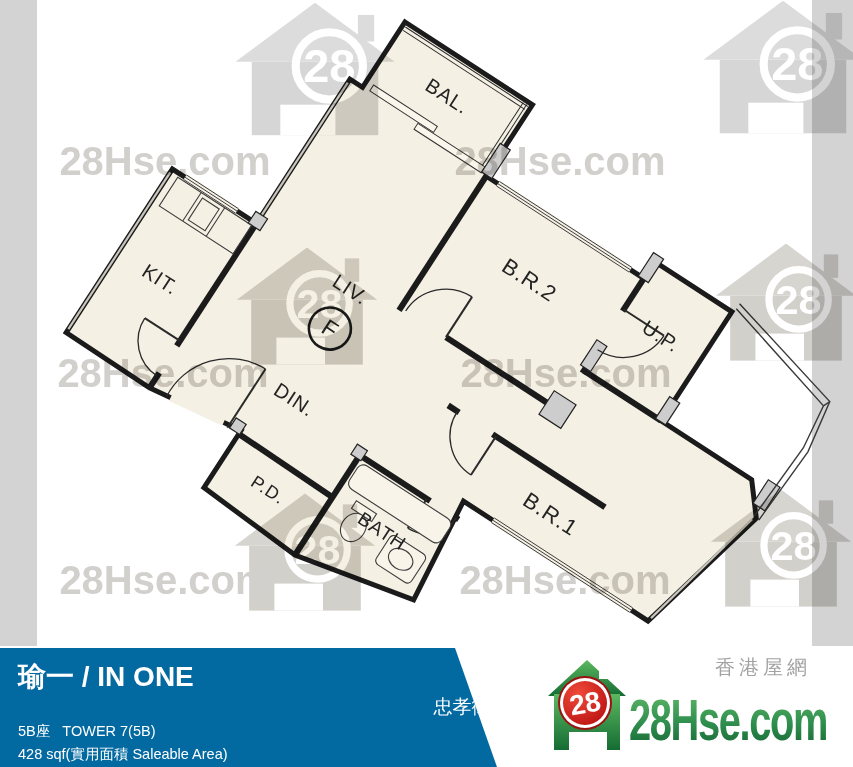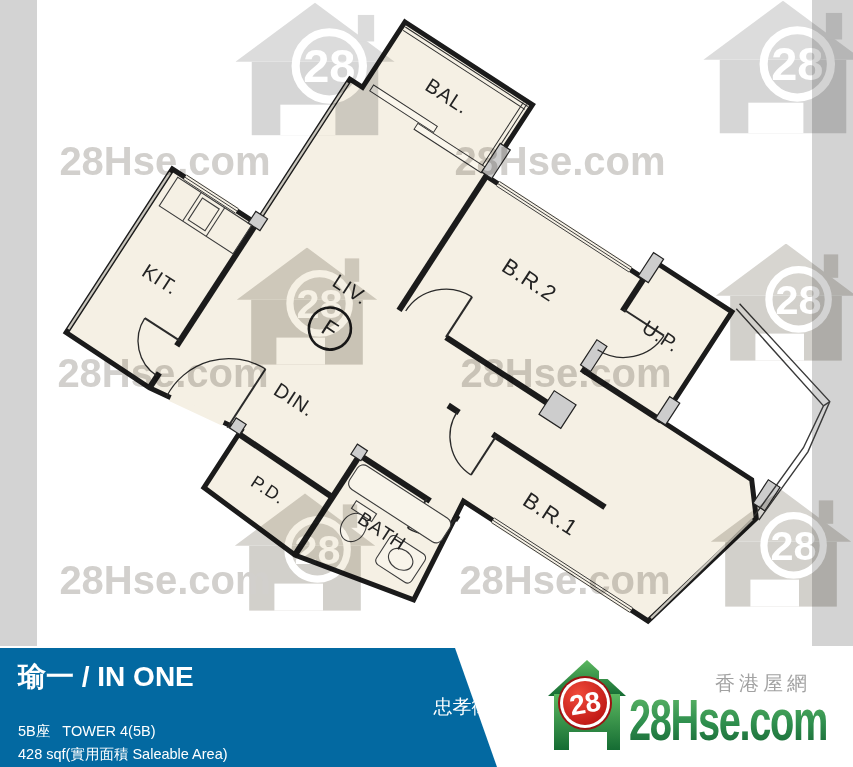--- a/index.html
+++ b/index.html
@@ -11,21 +11,21 @@
   svg{position:absolute;left:0;top:0;}
   .wm{mix-blend-mode:multiply;}
   .banner{position:absolute;left:0;top:648px;width:520px;height:119px;background:#0369a1;
           clip-path:polygon(0 0,455px 0,497px 100%,0 100%);color:#fff;box-sizing:border-box;
           padding:12px 0 0 18px;}
   .banner .t1{font-size:28px;font-weight:bold;line-height:34px;white-space:pre;}
   .banner .t2{font-size:19px;font-weight:normal;line-height:26px;white-space:pre;text-align:right;}
   .banner .t3{font-size:14.5px;line-height:23px;white-space:pre;}
   .banner .t4{font-size:14.5px;line-height:22px;white-space:pre;}
   .logo{position:absolute;left:543px;top:650px;width:300px;height:112px;}
-  .logo .cn{position:absolute;left:172px;top:20px;font-size:20px;letter-spacing:4px;color:#a2a2a2;}
+  .logo .cn{position:absolute;left:172px;top:4px;font-size:20px;letter-spacing:4px;color:#a2a2a2;}
   .planlabel{fill:#232323;}
 </style>
 </head>
 <body>
 
 <div class="stage">
 
   <div class="strip left"></div>
   <div class="strip right"></div>
 
@@ -214,21 +214,21 @@
         <text x="566" y="387">28Hse.com</text>
         <text x="165" y="594">28Hse.com</text>
         <text x="565" y="594">28Hse.com</text>
       </g>
     </g>
   </svg>
 
   <div class="banner">
     <div class="t1">瑜一 / IN ONE</div>
     <div class="t2">忠孝街1號</div>
-    <div class="t3">5B座   TOWER 4(5B)</div>
+    <div class="t3">5B座   TOWER 7(5B)</div>
     <div class="t4">428 sqf(實用面積 Saleable Area)</div>
   </div>
 
   <div class="logo">
     <svg width="300" height="112" viewBox="0 0 300 112">
       <defs>
         <linearGradient id="hg" x1="0" y1="0" x2="0" y2="1">
           <stop offset="0" stop-color="#5cb860"></stop>
             <stop offset="1" stop-color="#156c33"></stop>
         </linearGradient>

